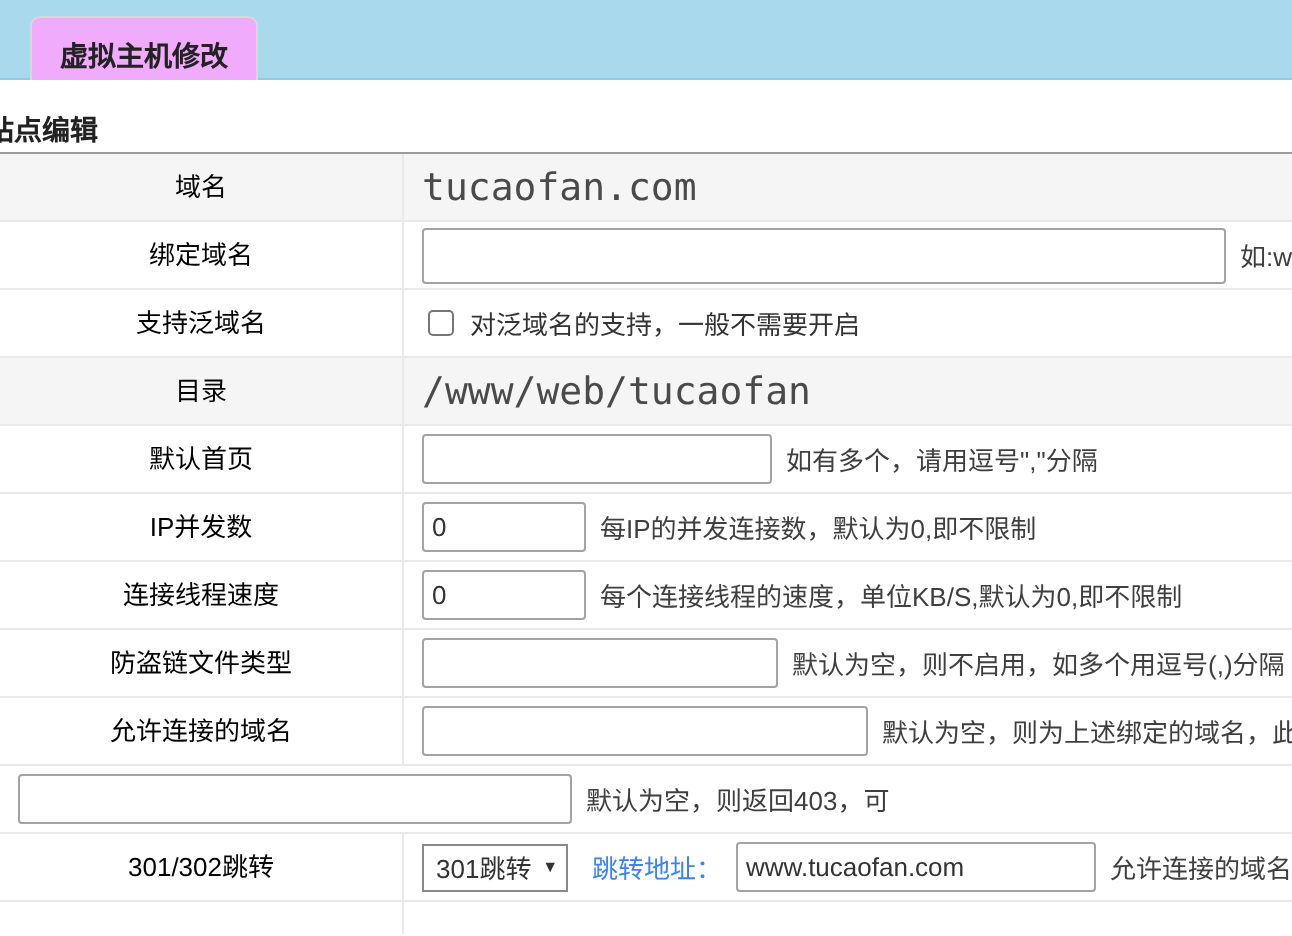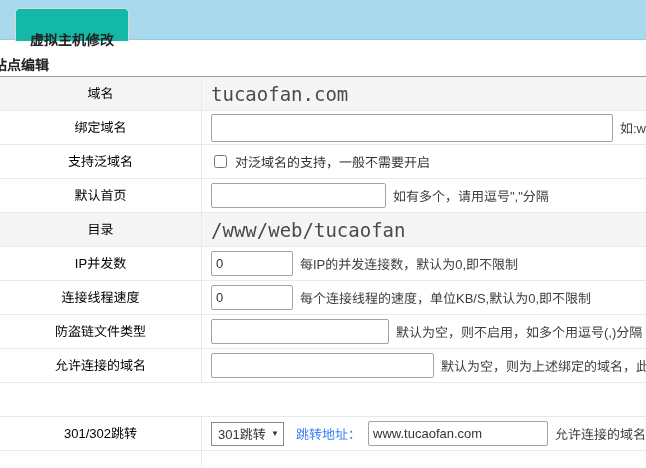--- a/index.html
+++ b/index.html
@@ -10,23 +10,23 @@
     font-family:"Liberation Sans","DejaVu Sans",sans-serif;
     font-size:13px; color:#333;
   }
   
   .tabbar {
     height:40px; background:#a9d9ec;
     border-bottom:1px solid #93cbe1;
   }
   .tab {
     display:inline-block; margin:8px 0 0 15px; height:32px;
-    background:#14b8a6; border:1px solid #d8d8d8; border-bottom:none;
+    background:#f0abfc; border:1px solid #d8d8d8; border-bottom:none;
     border-radius:5px 5px 0 0;
-    line-height:31px; padding:16px 14px;
+    line-height:31px; padding:4px 14px;
     font-weight:bold; font-size:14px; color:#222;
     cursor:pointer;
   }
   
   .section-title {
     margin:15px 0 0 -7px; height:21px; line-height:21px;
     font-weight:bold; font-size:14px; color:#222;
     white-space:nowrap;
   }
   
@@ -99,32 +99,32 @@
   </div>
 
   <div class="row">
     <div class="cell-label">支持泛域名</div>
     <div class="cell-content">
       <input type="checkbox" class="cb" style="">
       <span>对泛域名的支持，一般不需要开启</span>
     </div>
   </div>
 
+  <div class="row gray">
+    <div class="cell-label">目录</div>
+    <div class="cell-content">
+      <span class="static-value">/www/web/tucaofan</span>
+    </div>
+  </div>
+
   <div class="row">
     <div class="cell-label">默认首页</div>
     <div class="cell-content">
       <input type="text" class="ipt w175" value="" style="">
       <span class="hint">如有多个，请用逗号","分隔</span>
-    </div>
-  </div>
-
-  <div class="row gray">
-    <div class="cell-label">目录</div>
-    <div class="cell-content">
-      <span class="static-value">/www/web/tucaofan</span>
     </div>
   </div>
 
   <div class="row">
     <div class="cell-label">IP并发数</div>
     <div class="cell-content">
       <input type="text" class="ipt w82" value="0" style="">
       <span class="hint">每IP的并发连接数，默认为0,即不限制</span>
     </div>
   </div>
@@ -147,20 +147,24 @@
 
   <div class="row">
     <div class="cell-label">允许连接的域名</div>
     <div class="cell-content">
       <input type="text" class="ipt w223" value="" style="">
       <span class="hint">默认为空，则为上述绑定的域名，此</span>
     </div>
   </div>
 
   <div class="row">
+    <div class="cell-content">
+      <input type="text" class="ipt w277" value="" style="">
+      <span class="hint">默认为空，则返回403，可</span>
+    </div>
   </div>
 
   <div class="row">
     <div class="cell-label">301/302跳转</div>
     <div class="cell-content">
       <span class="select-box">
         <span>301跳转</span>
         <span class="select-arrow">▼</span>
       </span>
       <span class="sub-label">跳转地址：</span>

